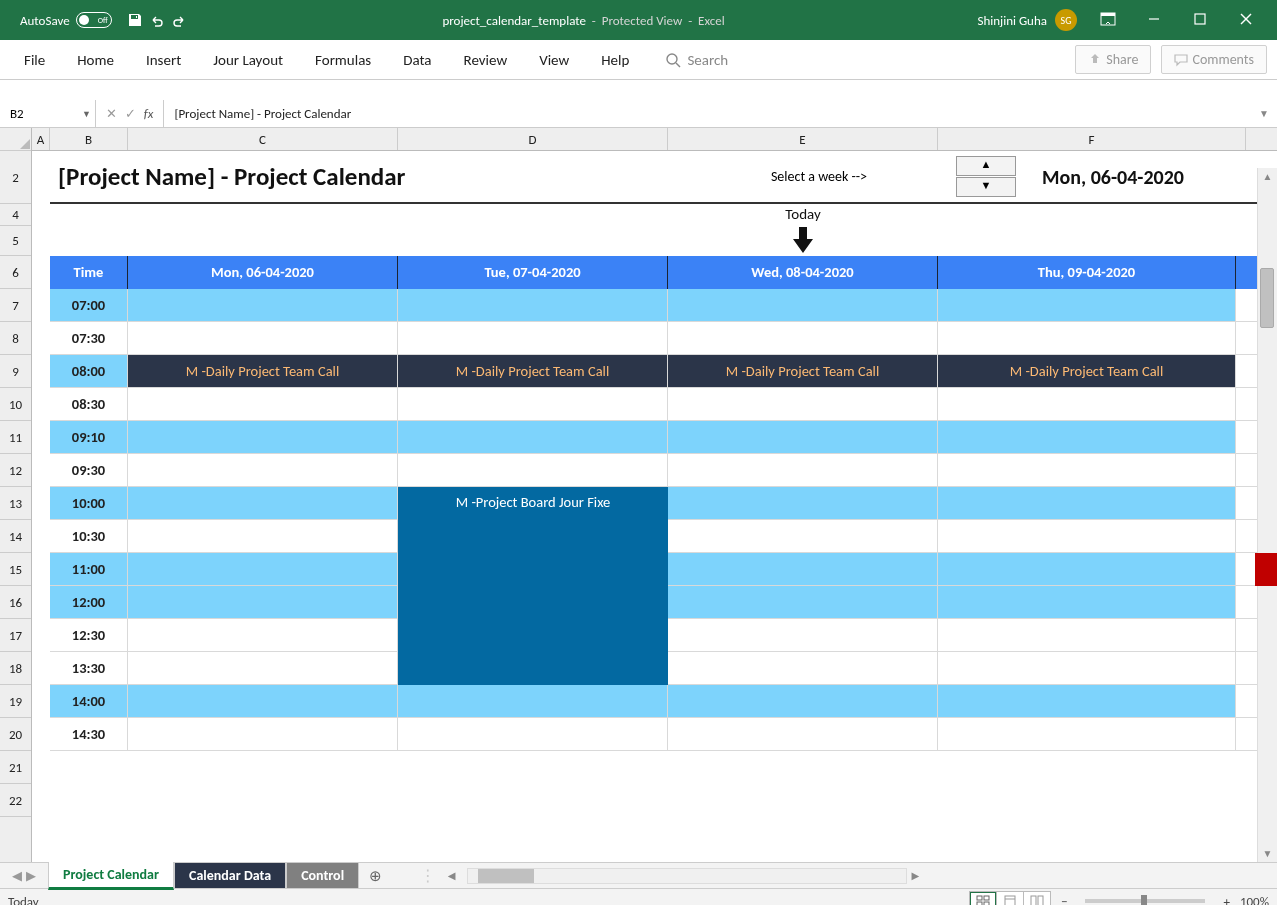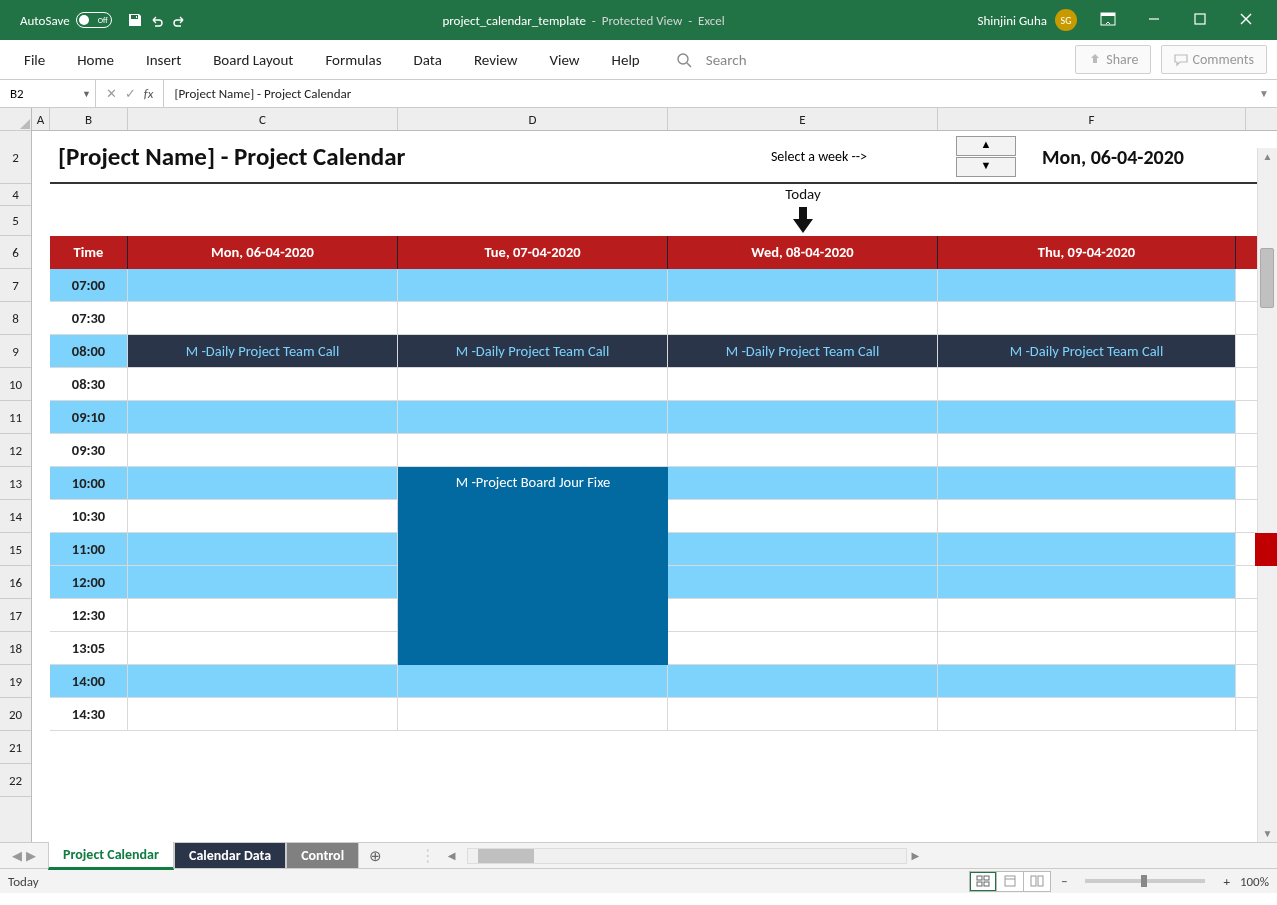--- a/index.html
+++ b/index.html
@@ -11,25 +11,25 @@
 .tb-toggle::before { content: ""; width: 10px; height: 10px; background: white; border-radius: 50%; position: absolute; left: 2px; }
 .tb-icon { width: 22px; height: 22px; display: inline-flex; align-items: center; justify-content: center; cursor: pointer; }
 .tb-spacer { flex: 1; }
 .tb-title { white-space: nowrap; }
 .tb-title .pv { color: #d4d4d4; }
 .tb-avatar { width: 22px; height: 22px; background: #c89a00; border-radius: 50%; display: inline-flex; align-items: center; justify-content: center; font-size: 10px; color: white; margin: 0 8px; }
 .tb-winbtn { width: 46px; text-align: center; cursor: pointer; }
 
 .ribbon-tabs { height: 40px; display: flex; align-items: center; background: #fff; border-bottom: 1px solid #ccc; padding: 0 10px; gap: 4px; }
 .ribbon-tab { padding: 6px 14px; font-size: 15px; color: #222; cursor: pointer; }
-.ribbon-search { display: flex; align-items: center; gap: 14px; color: #888; padding-left: 18px; font-size: 15px; }
+.ribbon-search { display: flex; align-items: center; gap: 6px; color: #888; padding-left: 18px; font-size: 15px; }
 .ribbon-spacer { flex: 1; }
 .ribbon-btn { border: 1px solid #d0d0d0; padding: 5px 12px; background: #fafafa; color: #999; font-size: 14px; border-radius: 2px; margin-left: 6px; display: flex; align-items: center; gap: 4px; }
 
-.formula-bar { height: 28px; display: flex; align-items: center; border-bottom: 1px solid #ccc; font-size: 13px; }
+.formula-bar { height: 28px; display: flex; align-items: center; border-bottom: 1px solid #ccc; font-size: 13px; margin-top: 20px; }
 .name-box { width: 96px; text-align: center; border-right: 1px solid #ccc; height: 100%; display: flex; align-items: center; padding-left: 10px; position: relative; }
 .name-box .dd { position: absolute; right: 4px; font-size: 9px; color: #666; }
 .fx-btns { display: flex; align-items: center; gap: 8px; padding: 0 10px; border-right: 1px solid #ccc; height: 100%; color: #999; font-size: 13px; }
 .fx-btns .fx { font-style: italic; color: #555; }
 .fb-content { flex: 1; padding-left: 10px; color: #222; }
 
 .grid-area { display: flex; height: 734px; }
 .row-headers { width: 32px; background: #eee; border-right: 1px solid #bbb; text-align: center; font-size: 13px; color: #222; }
 .row-h { border-bottom: 1px solid #ccc; display: flex; align-items: center; justify-content: center; }
 .row-h.hdr { height: 23px; background: #eee; }
@@ -43,32 +43,32 @@
 .select-week { font-size: 14px; text-align: center; width: 270px; }
 .spinner-box { width: 64px; display: flex; flex-direction: column; gap: 1px; align-items: center; }
 .spin-btn { width: 60px; height: 20px; background: #f3f3f3; border: 1px solid #999; text-align: center; font-size: 11px; line-height: 16px; cursor: pointer; }
 .date-cell { font-size: 20px; font-weight: 700; color: #111; padding-left: 24px; }
 
 .today-row { display: flex; height: 52px; align-items: flex-start; }
 .today-col { width: 270px; text-align: center; position: relative; }
 .today-lbl { font-size: 15px; color: #111; }
 .today-arrow { display: block; margin: 4px auto 0; }
 
-.cal-hdr { display: flex; background: #b91c1c; color: white; height: 33px; }
+.cal-hdr { display: flex; background: #3b82f6; color: white; height: 33px; }
 .cal-hdr .th { border-right: 1px solid #1c2433; text-align: center; font-weight: 700; font-size: 14.5px; line-height: 33px; }
 .cal-hdr .th.time { width: 78px; }
 .cal-hdr .th.day { width: 270px; }
 
 .cal-body { position: relative; }
 .cal-row { display: flex; height: 33px; border-bottom: 1px solid #d9d9d9; }
 .cal-row.alt .cell { background: #7dd3fc; }
 .cell { border-right: 1px solid #d9d9d9; font-size: 14.5px; color: #222; }
 .cell.time { width: 78px; text-align: center; font-weight: 600; line-height: 33px; }
 .cell.day { width: 270px; text-align: center; line-height: 33px; }
-.cell.event { background: #2b3549 !important; color: #7dd3fc; }
+.cell.event { background: #2b3549 !important; color: #fdba74; }
 
 .board-event { position: absolute; background: #0369a1; color: white; width: 270px; text-align: center; font-size: 14.5px; padding-top: 6px; z-index: 4; }
 
 .red-block { position: absolute; right: 0; width: 22px; height: 33px; background: #c00000; z-index: 3; }
 
 .v-scrollbar { position: absolute; right: 0; top: 40px; width: 20px; bottom: 0; background: #f0f0f0; border-left: 1px solid #ddd; }
 .v-thumb { position: absolute; top: 100px; width: 14px; left: 2px; height: 60px; background: #c0c0c0; border: 1px solid #aaa; border-radius: 2px; }
 
 .sheet-tabs { height: 26px; background: #f3f3f3; border-top: 1px solid #ccc; display: flex; align-items: center; }
 .st-nav { display: flex; gap: 4px; padding: 0 12px; color: #999; font-size: 13px; }
@@ -144,21 +144,21 @@
         <line x1="1" y1="1" x2="11" y2="11" stroke="white" stroke-width="1.4"></line>
         <line x1="11" y1="1" x2="1" y2="11" stroke="white" stroke-width="1.4"></line>
       </svg>
   </span>
 </div>
 
 <div class="ribbon-tabs">
   <div class="ribbon-tab">File</div>
   <div class="ribbon-tab">Home</div>
   <div class="ribbon-tab">Insert</div>
-  <div class="ribbon-tab">Board Layout</div>
+  <div class="ribbon-tab">Jour Layout</div>
   <div class="ribbon-tab">Formulas</div>
   <div class="ribbon-tab">Data</div>
   <div class="ribbon-tab">Review</div>
   <div class="ribbon-tab">View</div>
   <div class="ribbon-tab">Help</div>
   <div class="ribbon-search">
     <svg width="16" height="16" viewBox="0 0 16 16">
         <circle cx="7" cy="7" r="5" fill="none" stroke="#888" stroke-width="1.4"></circle>
         <line x1="11" y1="11" x2="15" y2="15" stroke="#888" stroke-width="1.4"></line>
       </svg>
@@ -333,21 +333,21 @@
             <div class="cell day" style="width:298px"></div>
           </div>
         <div class="cal-row">
             <div class="cell time">12:30</div>
             <div class="cell day"></div>
             <div class="cell day"></div>
             <div class="cell day"></div>
             <div class="cell day" style="width:298px"></div>
           </div>
         <div class="cal-row">
-            <div class="cell time">13:05</div>
+            <div class="cell time">13:30</div>
             <div class="cell day"></div>
             <div class="cell day"></div>
             <div class="cell day"></div>
             <div class="cell day" style="width:298px"></div>
           </div>
         <div class="cal-row alt">
             <div class="cell time">14:00</div>
             <div class="cell day"></div>
             <div class="cell day"></div>
             <div class="cell day"></div>

